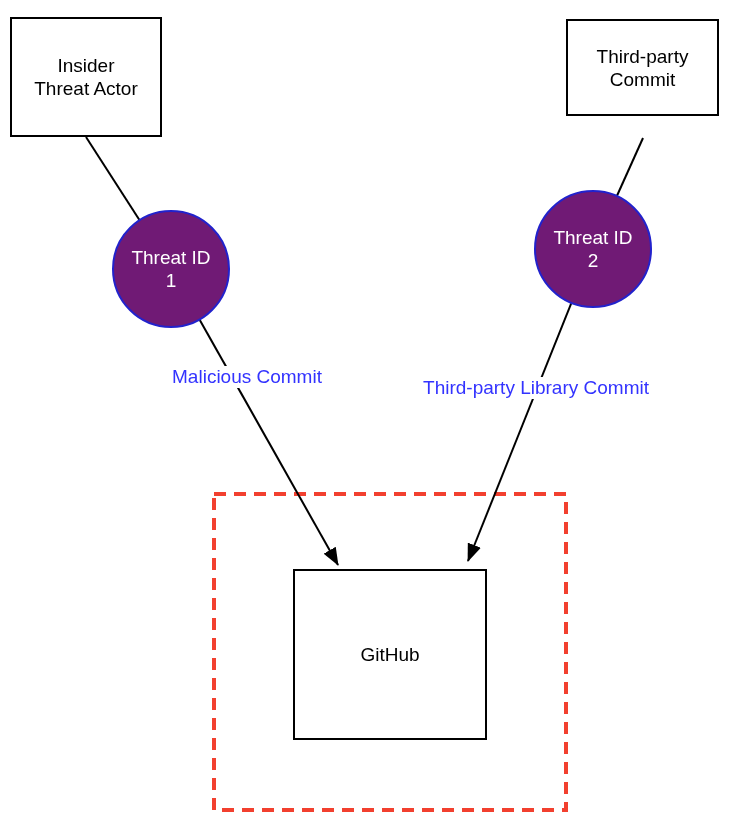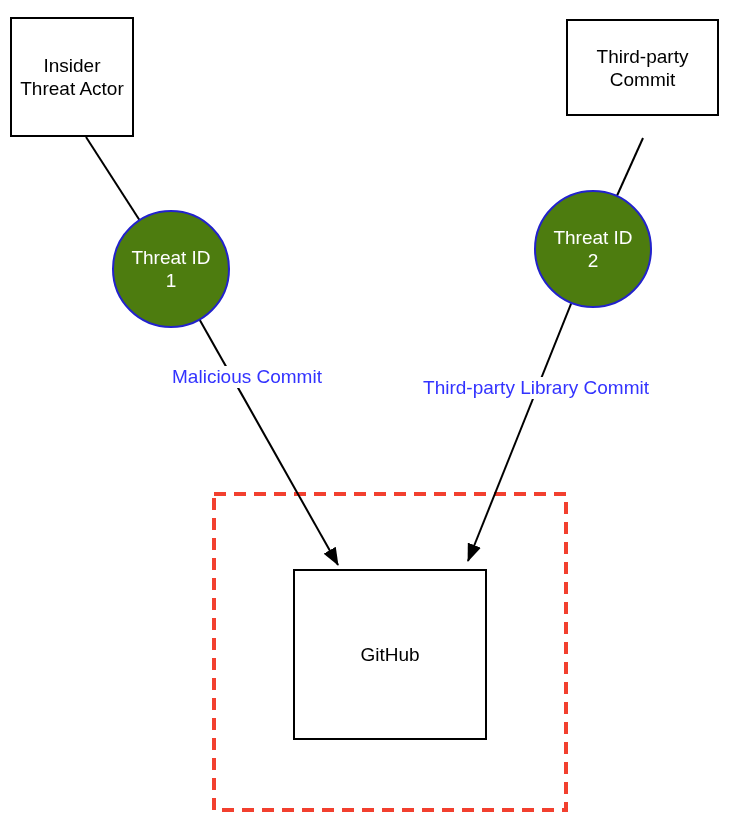--- a/index.html
+++ b/index.html
@@ -29,26 +29,26 @@
     display: flex;
     flex-direction: column;
     align-items: center;
     justify-content: center;
     text-align: center;
     font-size: 19px;
     line-height: 23px;
     color: #000000;
     z-index: 4;
   }
-  .node-insider        { left: 10px;  top: 17px;  width: 124px; height: 120px; }
+  .node-insider        { left: 10px;  top: 17px;  width: 152px; height: 120px; }
   .node-thirdparty     { left: 566px; top: 19px;  width: 153px; height: 97px; }
   .node-github         { left: 293px; top: 569px; width: 194px; height: 171px; z-index: 3; }
   .ellipse {
     border-radius: 50%;
-    background: #4d7c0f;
+    background: #701a75;
     border: 2px solid #2222CC;
     color: #ffffff;
     z-index: 4;
   }
   .node-threat1 { left: 112px; top: 210px; width: 118px; height: 118px; }
   .node-threat2 { left: 534px; top: 190px; width: 118px; height: 118px; }
   .edge-label {
     position: absolute;
     background: #ffffff;
     color: #3333FF;

